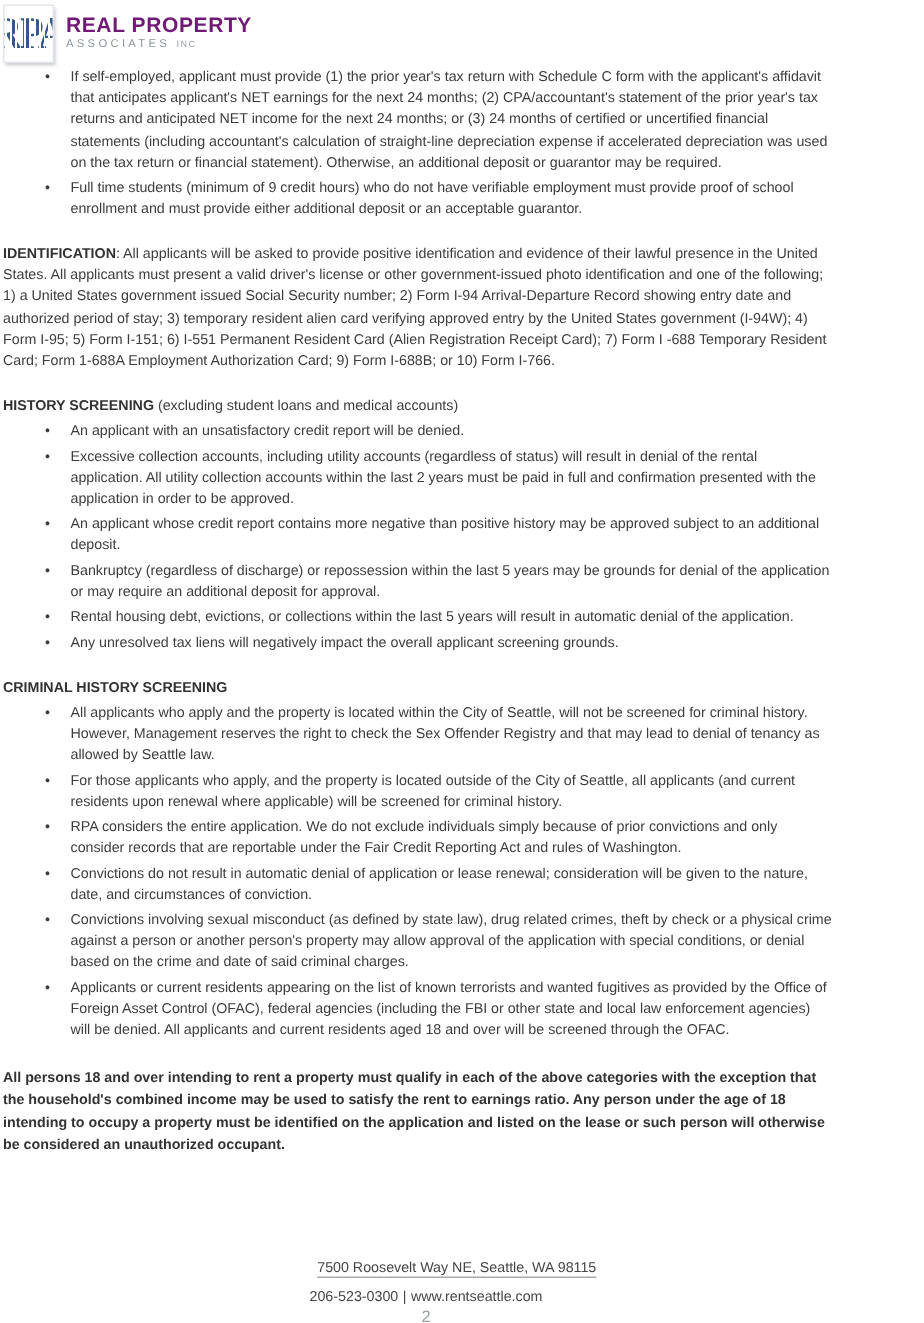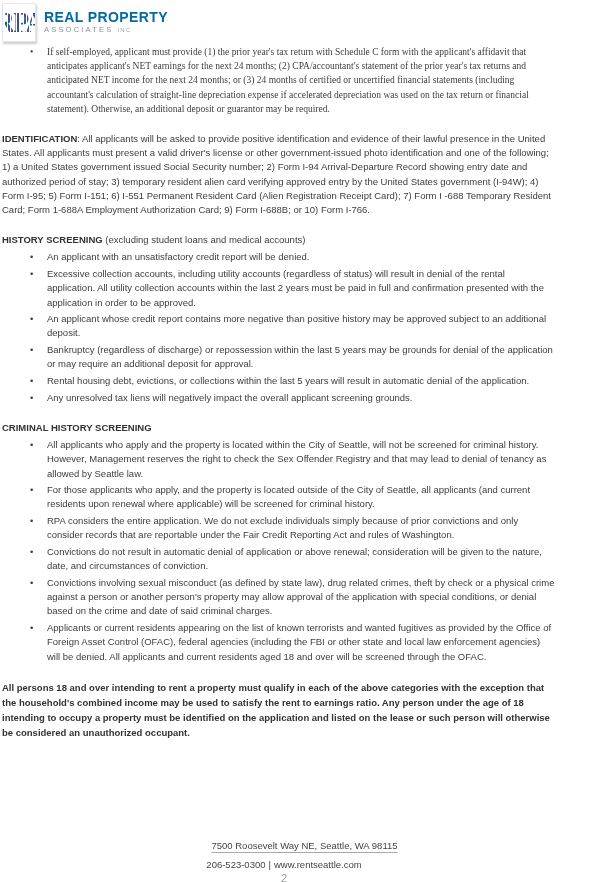--- a/index.html
+++ b/index.html
@@ -29,38 +29,38 @@
   }
   @supports ((-webkit-background-clip: text) or (background-clip: text)) {
     .mono {
       background:repeating-linear-gradient(90deg,#35568e 0px,#35568e 2px,#ffffff 2px,#ffffff 3.2px);
       -webkit-background-clip:text; background-clip:text;
       -webkit-text-fill-color:transparent;
     }
   }
   .logo-texts { display:flex; flex-direction:column; justify-content:center; }
   .logo-name {
-    font-size:14px; font-weight:bold; color:#0369a1;
+    font-size:14px; font-weight:bold; color:#701a75;
     letter-spacing:.4px; line-height:15px;
   }
   .logo-sub {
     font-size:7.5px; color:#8a93a0; letter-spacing:2.2px; line-height:9px;
   }
   .logo-sub .inc { font-size:6px; letter-spacing:1px; color:#9aa3ad; }
 
   
   .para { margin:16px 0 0 0; text-align:left; }
   .para b, .heading b { color:#323232; }
   ul.bullets { margin:3px 0 0 0; padding:0 0 0 45px; list-style:none; }
   ul.bullets li { position:relative; margin-bottom:2.5px; }
   ul.bullets li::before {
     content:"\2022"; position:absolute; left:-17px; top:0;
     font-size:9.5px; color:#3d3d3d;
   }
-  .intro { margin-top:15px;font-family:Liberation Serif, serif; }
+  .intro { margin-top:15px; }
   .closing { font-weight:bold; color:#333333; line-height:15px; margin-top:16px; }
 
   
   .footer { position:absolute; top:839px; left:0; width:100%; text-align:center; }
   .addr {
     font-size:9.5px; color:#454545;
     text-decoration:underline; text-decoration-color:#a9a9a9; text-underline-offset:2.5px;margin-left:41px;
   }
   .phone-line { margin-top:5px; font-size:9.5px; color:#454545; }
   .phone-line .sep { margin:0 3px; }
@@ -77,40 +77,41 @@
         <span class="mono">RPA</span>
       </div>
       <div class="logo-texts">
         <div class="logo-name">REAL PROPERTY</div>
         <div class="logo-sub"><span>ASSOCIATES</span> <span class="inc">INC</span></div>
       </div>
     </header>
 
     <ul class="bullets intro">
         <li>If self-employed, applicant must provide (1) the prior year's tax return with Schedule C form with the applicant's affidavit that anticipates applicant's NET earnings for the next 24 months; (2) CPA/accountant's statement of the prior year's tax returns and anticipated NET income for the next 24 months; or (3) 24 months of certified or uncertified financial statements (including accountant's calculation of straight-line depreciation expense if accelerated depreciation was used on the tax return or financial statement). Otherwise, an additional deposit or guarantor may be required.</li>
+        <li>Full time students (minimum of 9 credit hours) who do not have verifiable employment must provide proof of school enrollment and must provide either additional deposit or an acceptable guarantor.</li>
       </ul>
 
     <p class="para"><b>IDENTIFICATION</b><span>: All applicants will be asked to provide positive identification and evidence of their lawful presence in the United States. All applicants must present a valid driver's license or other government-issued photo identification and one of the following; 1) a United States government issued Social Security number; 2) Form I-94 Arrival-Departure Record showing entry date and authorized period of stay; 3) temporary resident alien card verifying approved entry by the United States government (I-94W); 4) Form I-95; 5) Form I-151; 6) I-551 Permanent Resident Card (Alien Registration Receipt Card); 7) Form I -688 Temporary Resident Card; Form 1-688A Employment Authorization Card; 9) Form I-688B; or 10) Form I-766.</span></p>
 
     <p class="para heading"><b>HISTORY SCREENING</b><span> (excluding student loans and medical accounts)</span></p>
     <ul class="bullets">
         <li>An applicant with an unsatisfactory credit report will be denied.</li>
         <li>Excessive collection accounts, including utility accounts (regardless of status) will result in denial of the rental application. All utility collection accounts within the last 2 years must be paid in full and confirmation presented with the application in order to be approved.</li>
         <li>An applicant whose credit report contains more negative than positive history may be approved subject to an additional deposit.</li>
         <li>Bankruptcy (regardless of discharge) or repossession within the last 5 years may be grounds for denial of the application or may require an additional deposit for approval.</li>
         <li>Rental housing debt, evictions, or collections within the last 5 years will result in automatic denial of the application.</li>
         <li>Any unresolved tax liens will negatively impact the overall applicant screening grounds.</li>
       </ul>
 
     <p class="para heading"><b>CRIMINAL HISTORY SCREENING</b></p>
     <ul class="bullets">
         <li>All applicants who apply and the property is located within the City of Seattle, will not be screened for criminal history. However, Management reserves the right to check the Sex Offender Registry and that may lead to denial of tenancy as allowed by Seattle law.</li>
         <li>For those applicants who apply, and the property is located outside of the City of Seattle, all applicants (and current residents upon renewal where applicable) will be screened for criminal history.</li>
         <li>RPA considers the entire application. We do not exclude individuals simply because of prior convictions and only consider records that are reportable under the Fair Credit Reporting Act and rules of Washington.</li>
-        <li>Convictions do not result in automatic denial of application or above renewal; consideration will be given to the nature, date, and circumstances of conviction.</li>
+        <li>Convictions do not result in automatic denial of application or lease renewal; consideration will be given to the nature, date, and circumstances of conviction.</li>
         <li>Convictions involving sexual misconduct (as defined by state law), drug related crimes, theft by check or a physical crime against a person or another person's property may allow approval of the application with special conditions, or denial based on the crime and date of said criminal charges.</li>
         <li>Applicants or current residents appearing on the list of known terrorists and wanted fugitives as provided by the Office of Foreign Asset Control (OFAC), federal agencies (including the FBI or other state and local law enforcement agencies) will be denied. All applicants and current residents aged 18 and over will be screened through the OFAC.</li>
       </ul>
 
     <p class="para closing">All persons 18 and over intending to rent a property must qualify in each of the above categories with the exception that the household's combined income may be used to satisfy the rent to earnings ratio. Any person under the age of 18 intending to occupy a property must be identified on the application and listed on the lease or such person will otherwise be considered an unauthorized occupant.</p>
   </div>
 
   <footer class="footer">
     <div class="addr">7500 Roosevelt Way NE, Seattle, WA 98115</div>
     <div class="phone-line"><span>206-523-0300</span><span class="sep">|</span><span>www.rentseattle.com</span></div>

